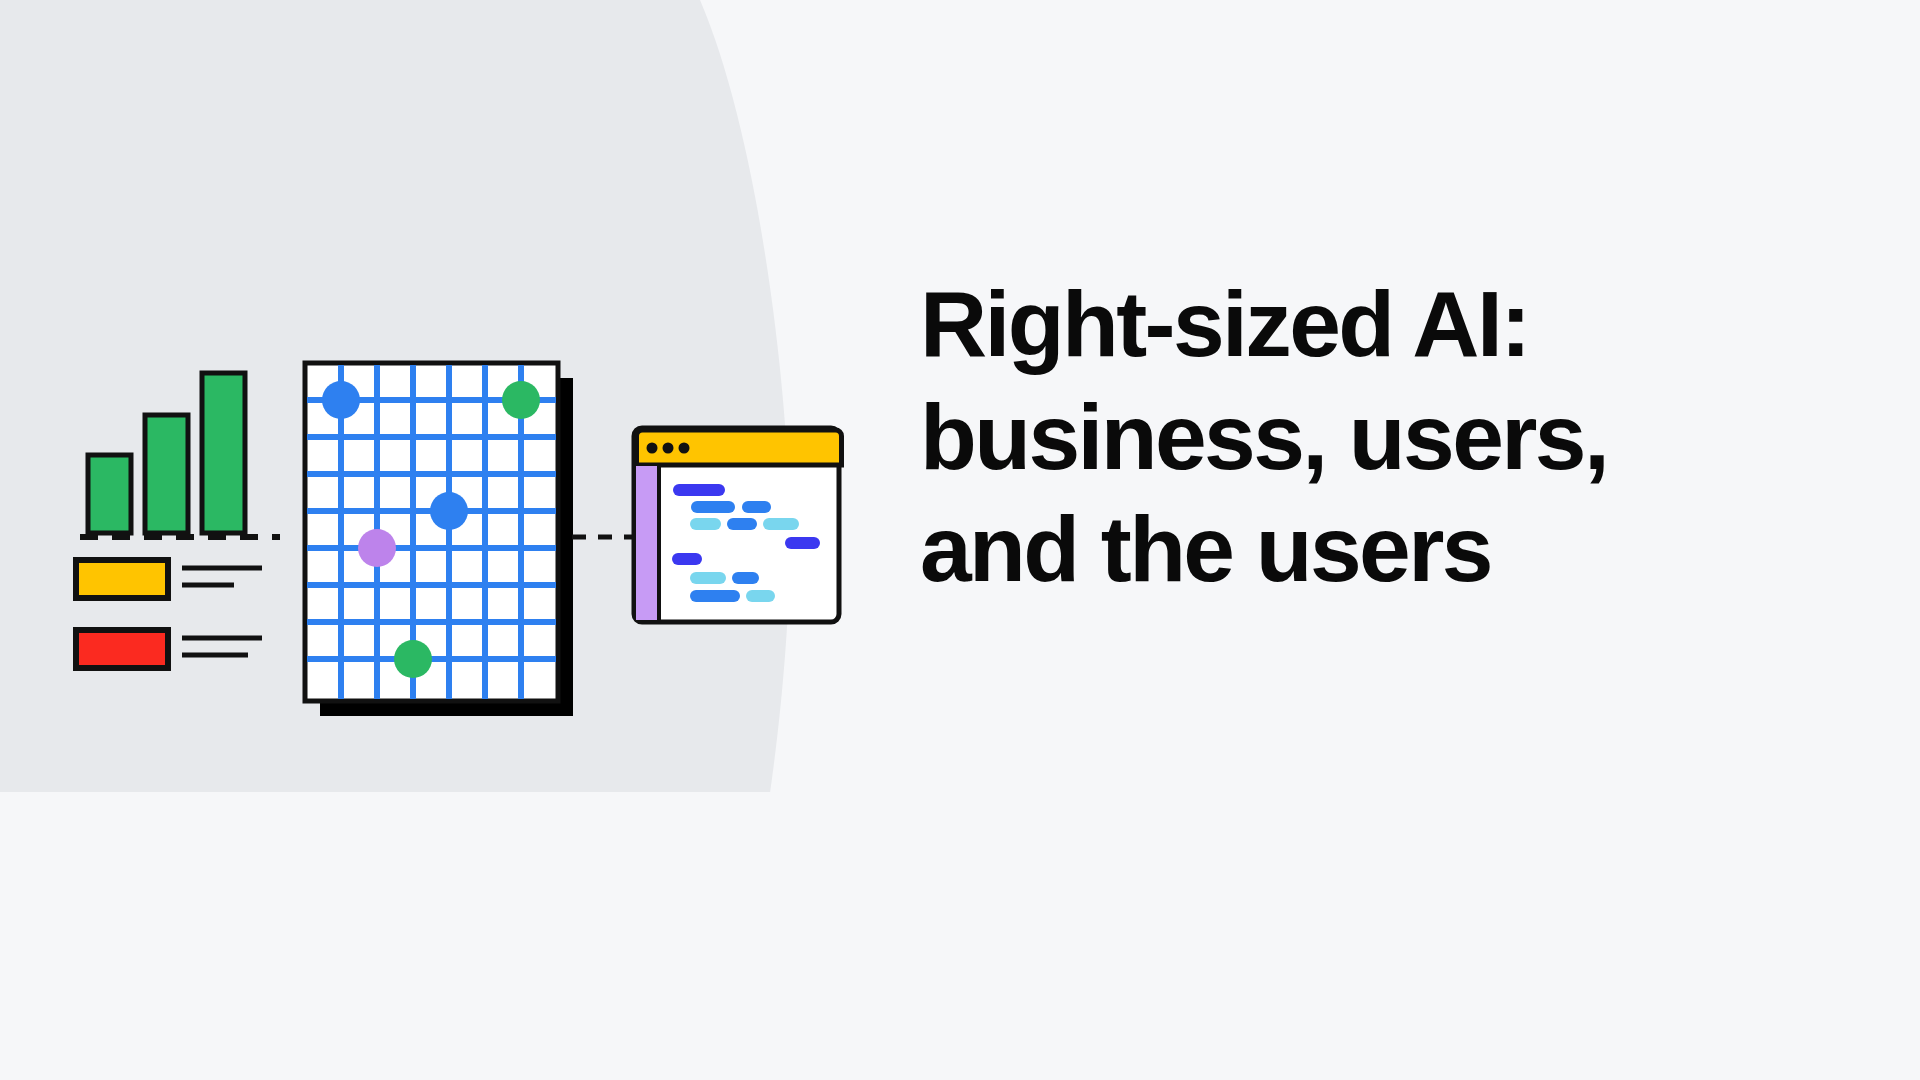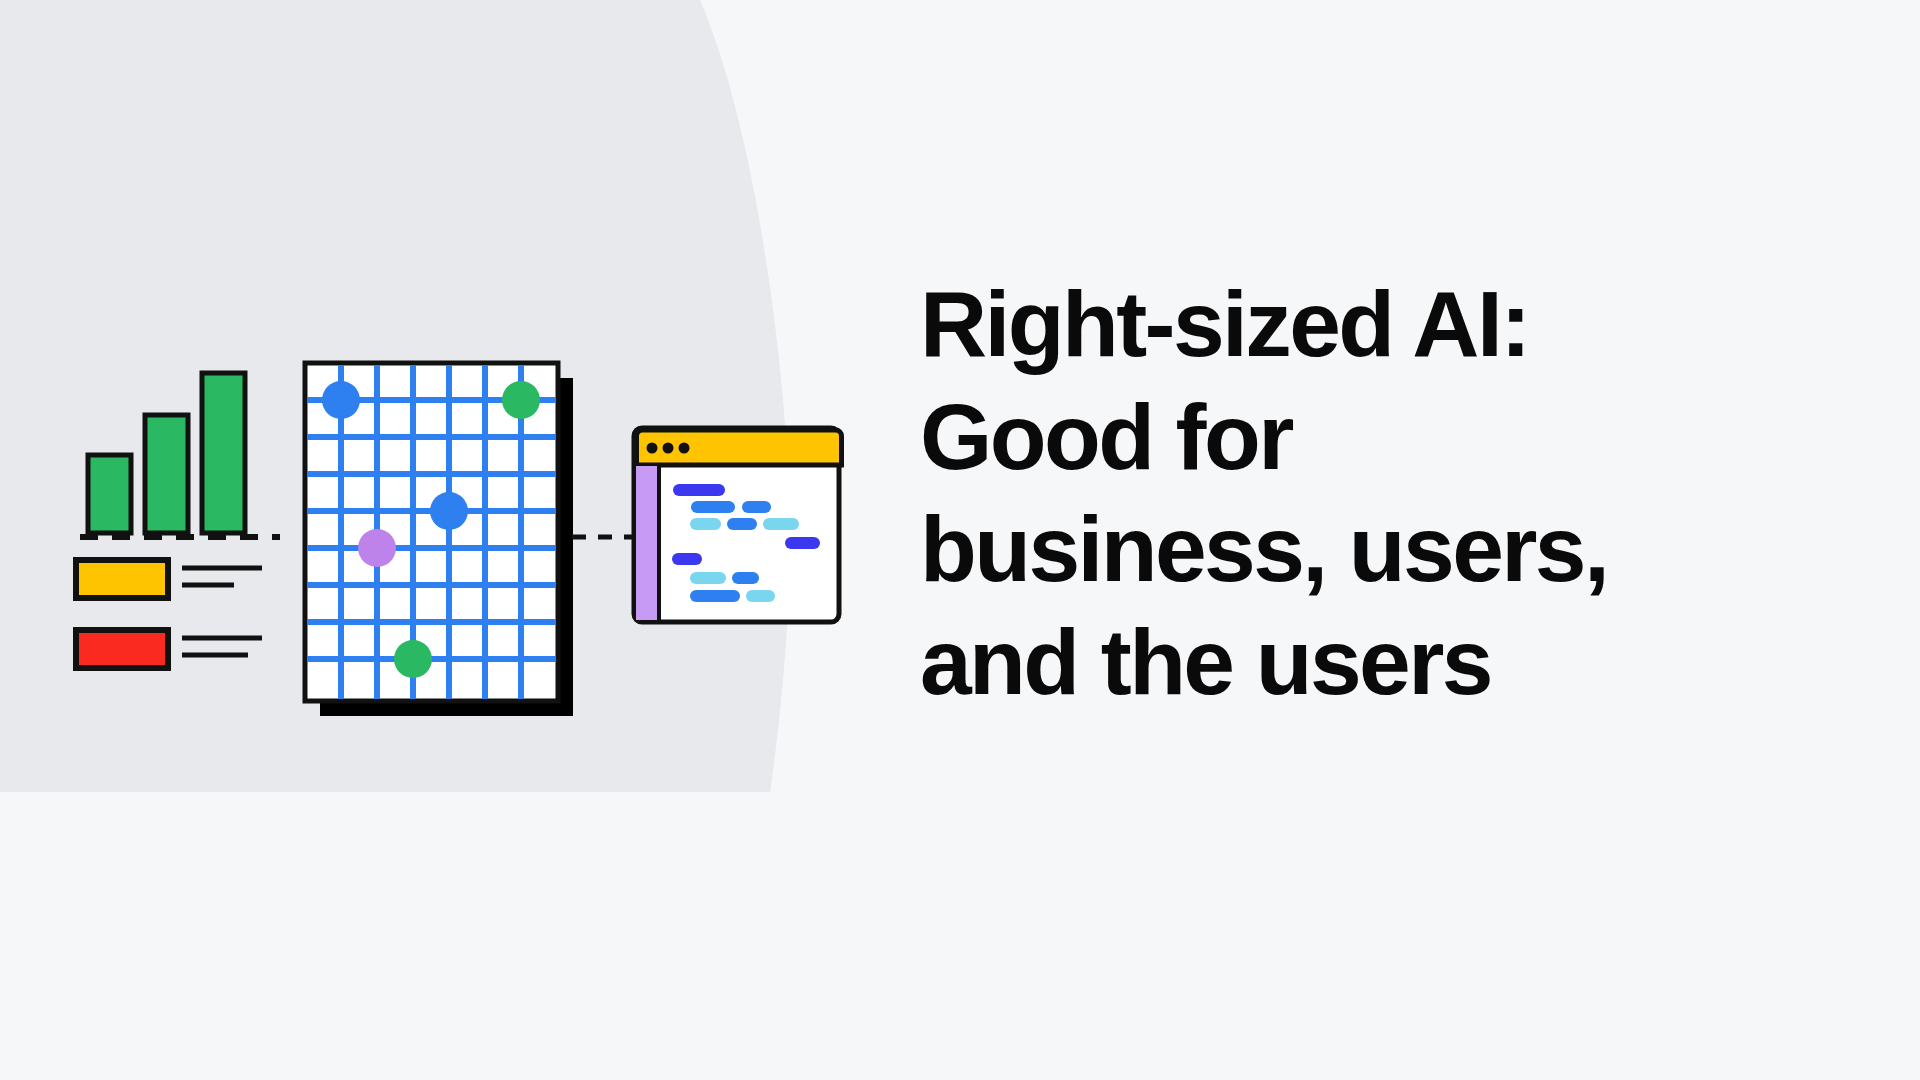--- a/index.html
+++ b/index.html
@@ -160,19 +160,18 @@
 
         <rect x="690" y="590" width="50" height="12" rx="6" fill="#2E80F0"></rect>
         <rect x="746" y="590" width="29" height="12" rx="6" fill="#79D6EE"></rect>
       </g>
     </g>
   </svg>
 
   <div id="headline-block">
     <h1 id="headline">
       <span class="hl-line">Right-sized AI:</span>
-      <span class="hl-line">Good for</span>
       <span class="hl-line">business, users,</span>
       <span class="hl-line">and the users</span>
     </h1>
   </div>
 
 </div>
 
 </body></html>

